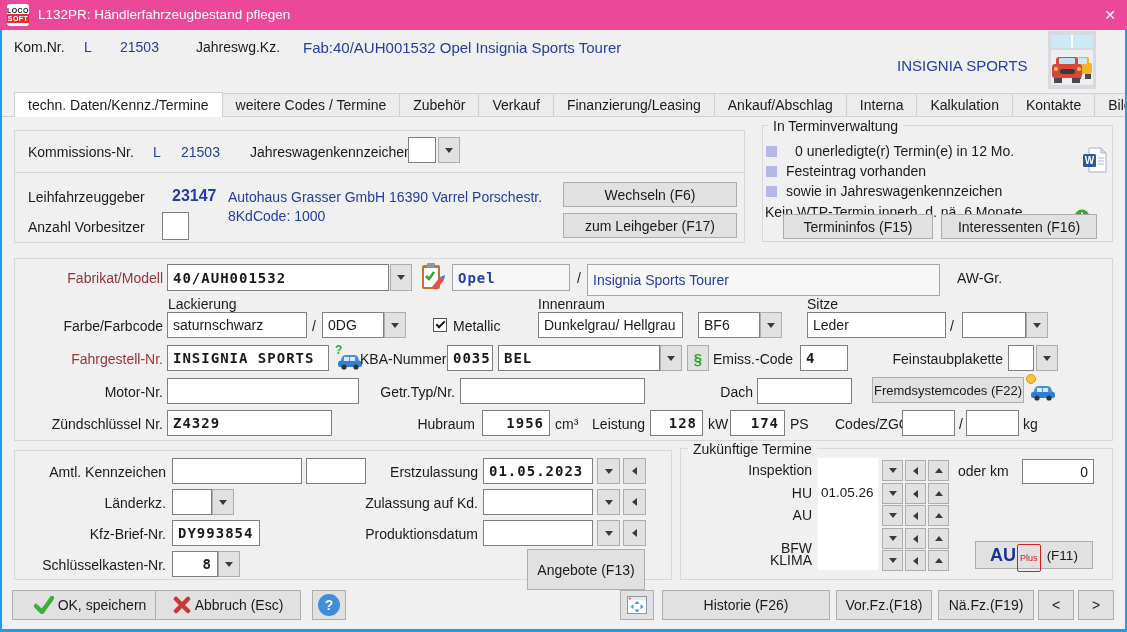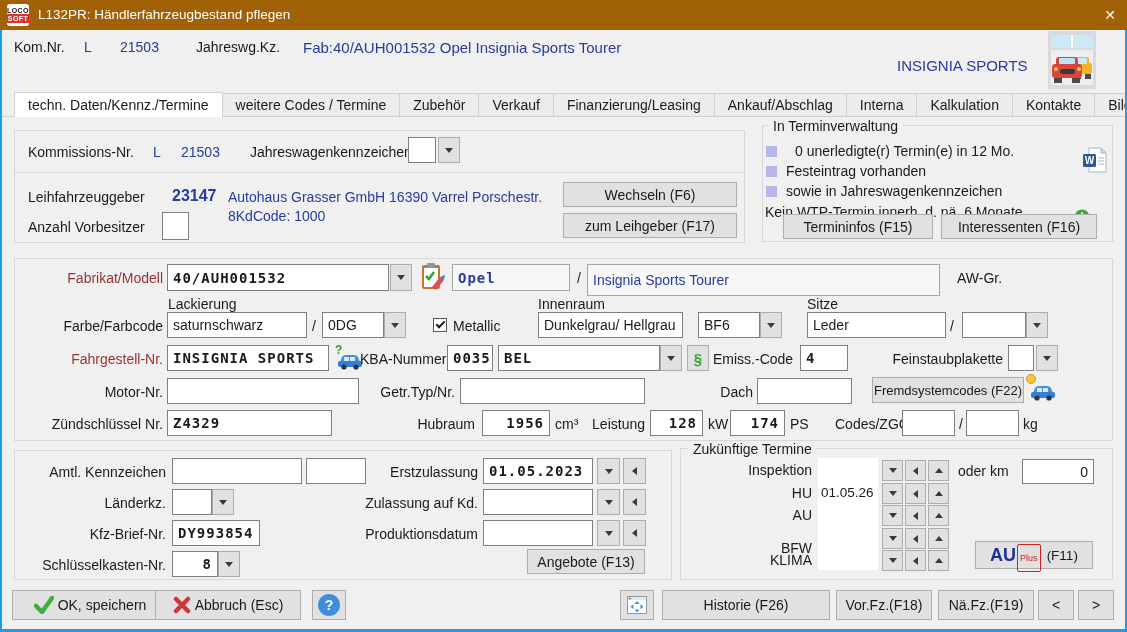--- a/index.html
+++ b/index.html
@@ -1,20 +1,20 @@
 <!DOCTYPE html>
 <html><head>
 <meta charset="utf-8">
 <style>
   html,body{margin:0;padding:0;background:#9a9a9a;}
   #win{position:relative;width:1127px;height:632px;background:#f0f0f0;overflow:hidden;
        font-family:"Liberation Sans","DejaVu Sans",sans-serif;font-size:14px;color:#1a1a1a;}
   .abs{position:absolute;}
   
-  .titlebar{left:0;top:0;width:1127px;height:30px;background:#a16207;display:flex;align-items:center;}
+  .titlebar{left:0;top:0;width:1127px;height:30px;background:#ec4899;display:flex;align-items:center;}
   .logo{position:absolute;left:7px;top:4px;width:22px;height:22px;background:#fff;border-radius:3px;
         display:flex;flex-direction:column;justify-content:center;align-items:center;overflow:hidden;}
   .logo .lt{font-size:7px;font-weight:bold;line-height:7px;color:#111;letter-spacing:.4px;}
   .logo .lb{font-size:7px;font-weight:bold;line-height:9px;color:#fff;background:#e03030;width:100%;text-align:center;letter-spacing:.4px;}
   .wtitle{position:absolute;left:38px;top:0;height:30px;line-height:30px;color:#fff;font-size:13.5px;}
   .closebtn{position:absolute;left:1096px;top:0;width:28px;height:30px;color:#fff;font-size:14px;
         display:flex;align-items:center;justify-content:center;cursor:default;}
   
   .edge{background:#1f9bf0;z-index:50;}
   
@@ -330,21 +330,21 @@
       <span class="arr-l"></span>
     </div>
   <div class="lbl r" style="left:330px;top:526px;width:148px;">Produktionsdatum</div>
   <div class="inp" style="left:483px;top:520px;width:110px;height:26px;"></div>
   <div class="cb" style="left:597px;top:520px;width:23px;height:26px;">
       <span class="arr-d"></span>
     </div>
   <div class="cb" style="left:623px;top:520px;width:23px;height:26px;">
       <span class="arr-l"></span>
     </div>
-  <div class="btn" style="left:527px;top:549px;width:118px;height:25px;">Angebote (F13)</div>
+  <div class="btn" style="left:527px;top:549px;width:118px;height:41px;">Angebote (F13)</div>
 
   <div class="gbox" style="left:680px;top:448px;width:433px;height:132px;"></div>
   <div class="legend" style="left:688px;top:441px;">Zukünftige Termine</div>
 
   <div class="lbl r" style="left:700px;top:462px;width:112px;">Inspektion</div>
   <div class="lbl r" style="left:700px;top:485px;width:112px;">HU</div>
   <div class="lbl r" style="left:700px;top:507px;width:112px;">AU</div>
   <div class="lbl r" style="left:700px;top:540px;width:112px;">BFW</div>
   <div class="lbl r" style="left:700px;top:552px;width:112px;">KLIMA</div>
 

